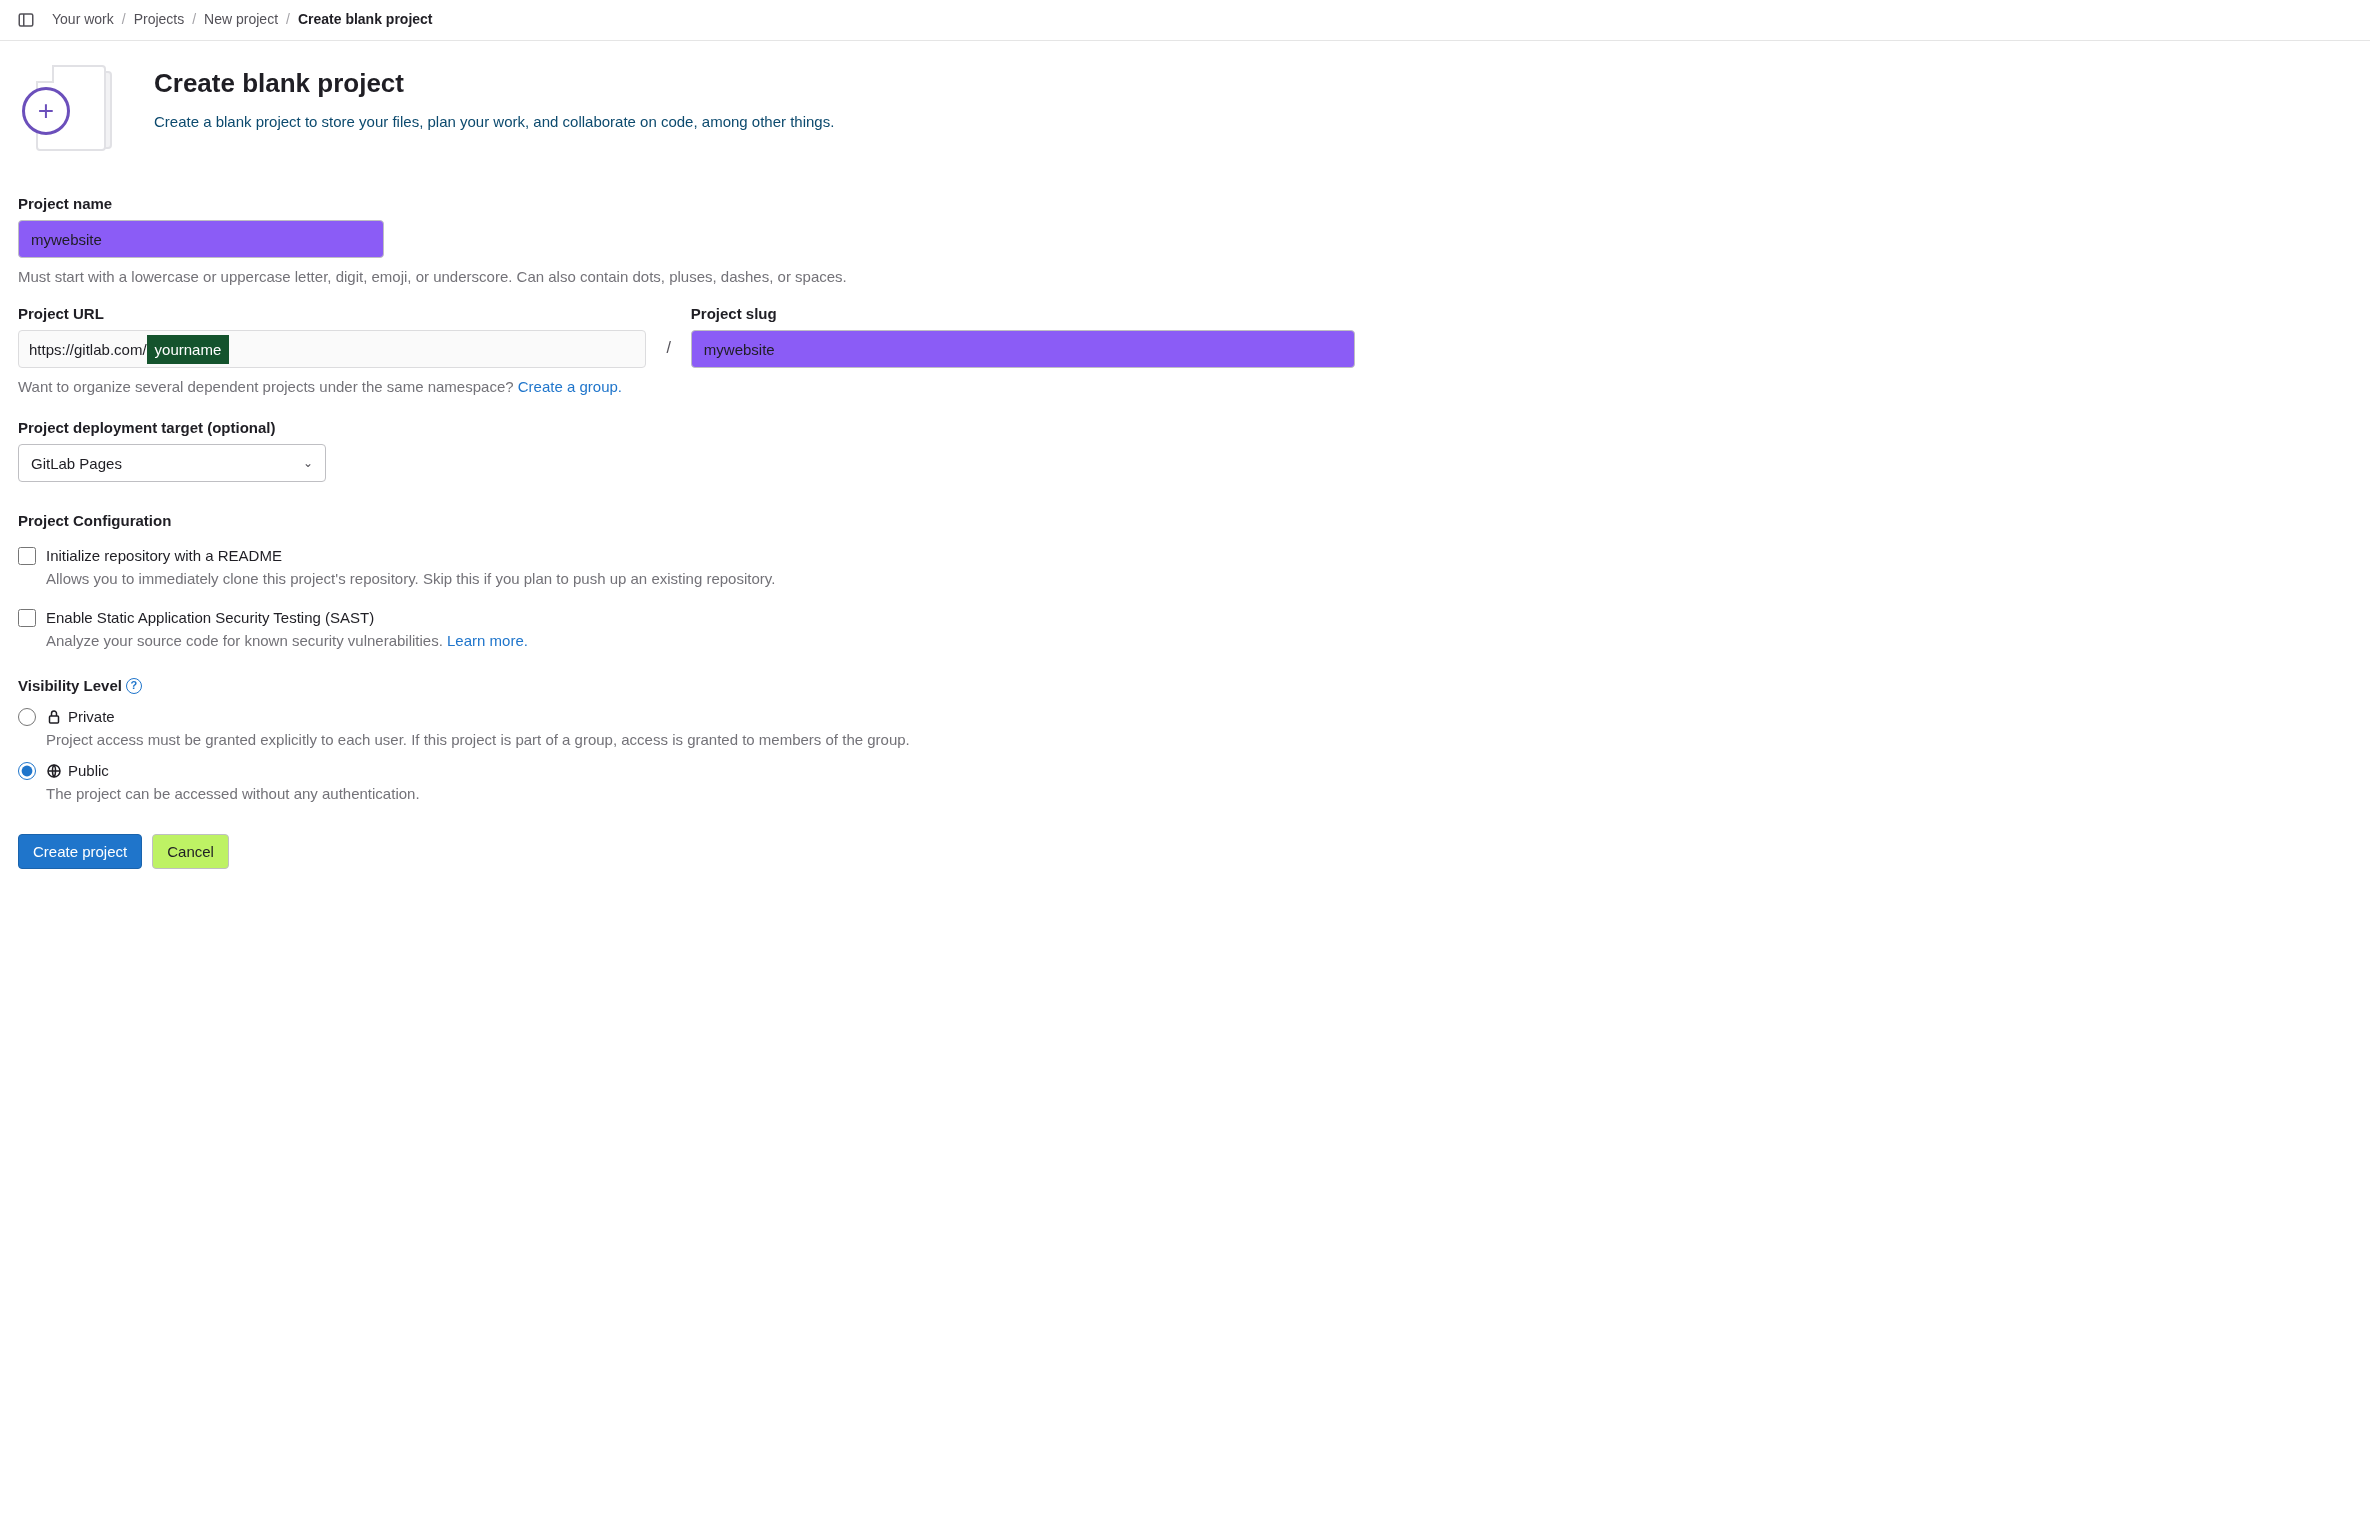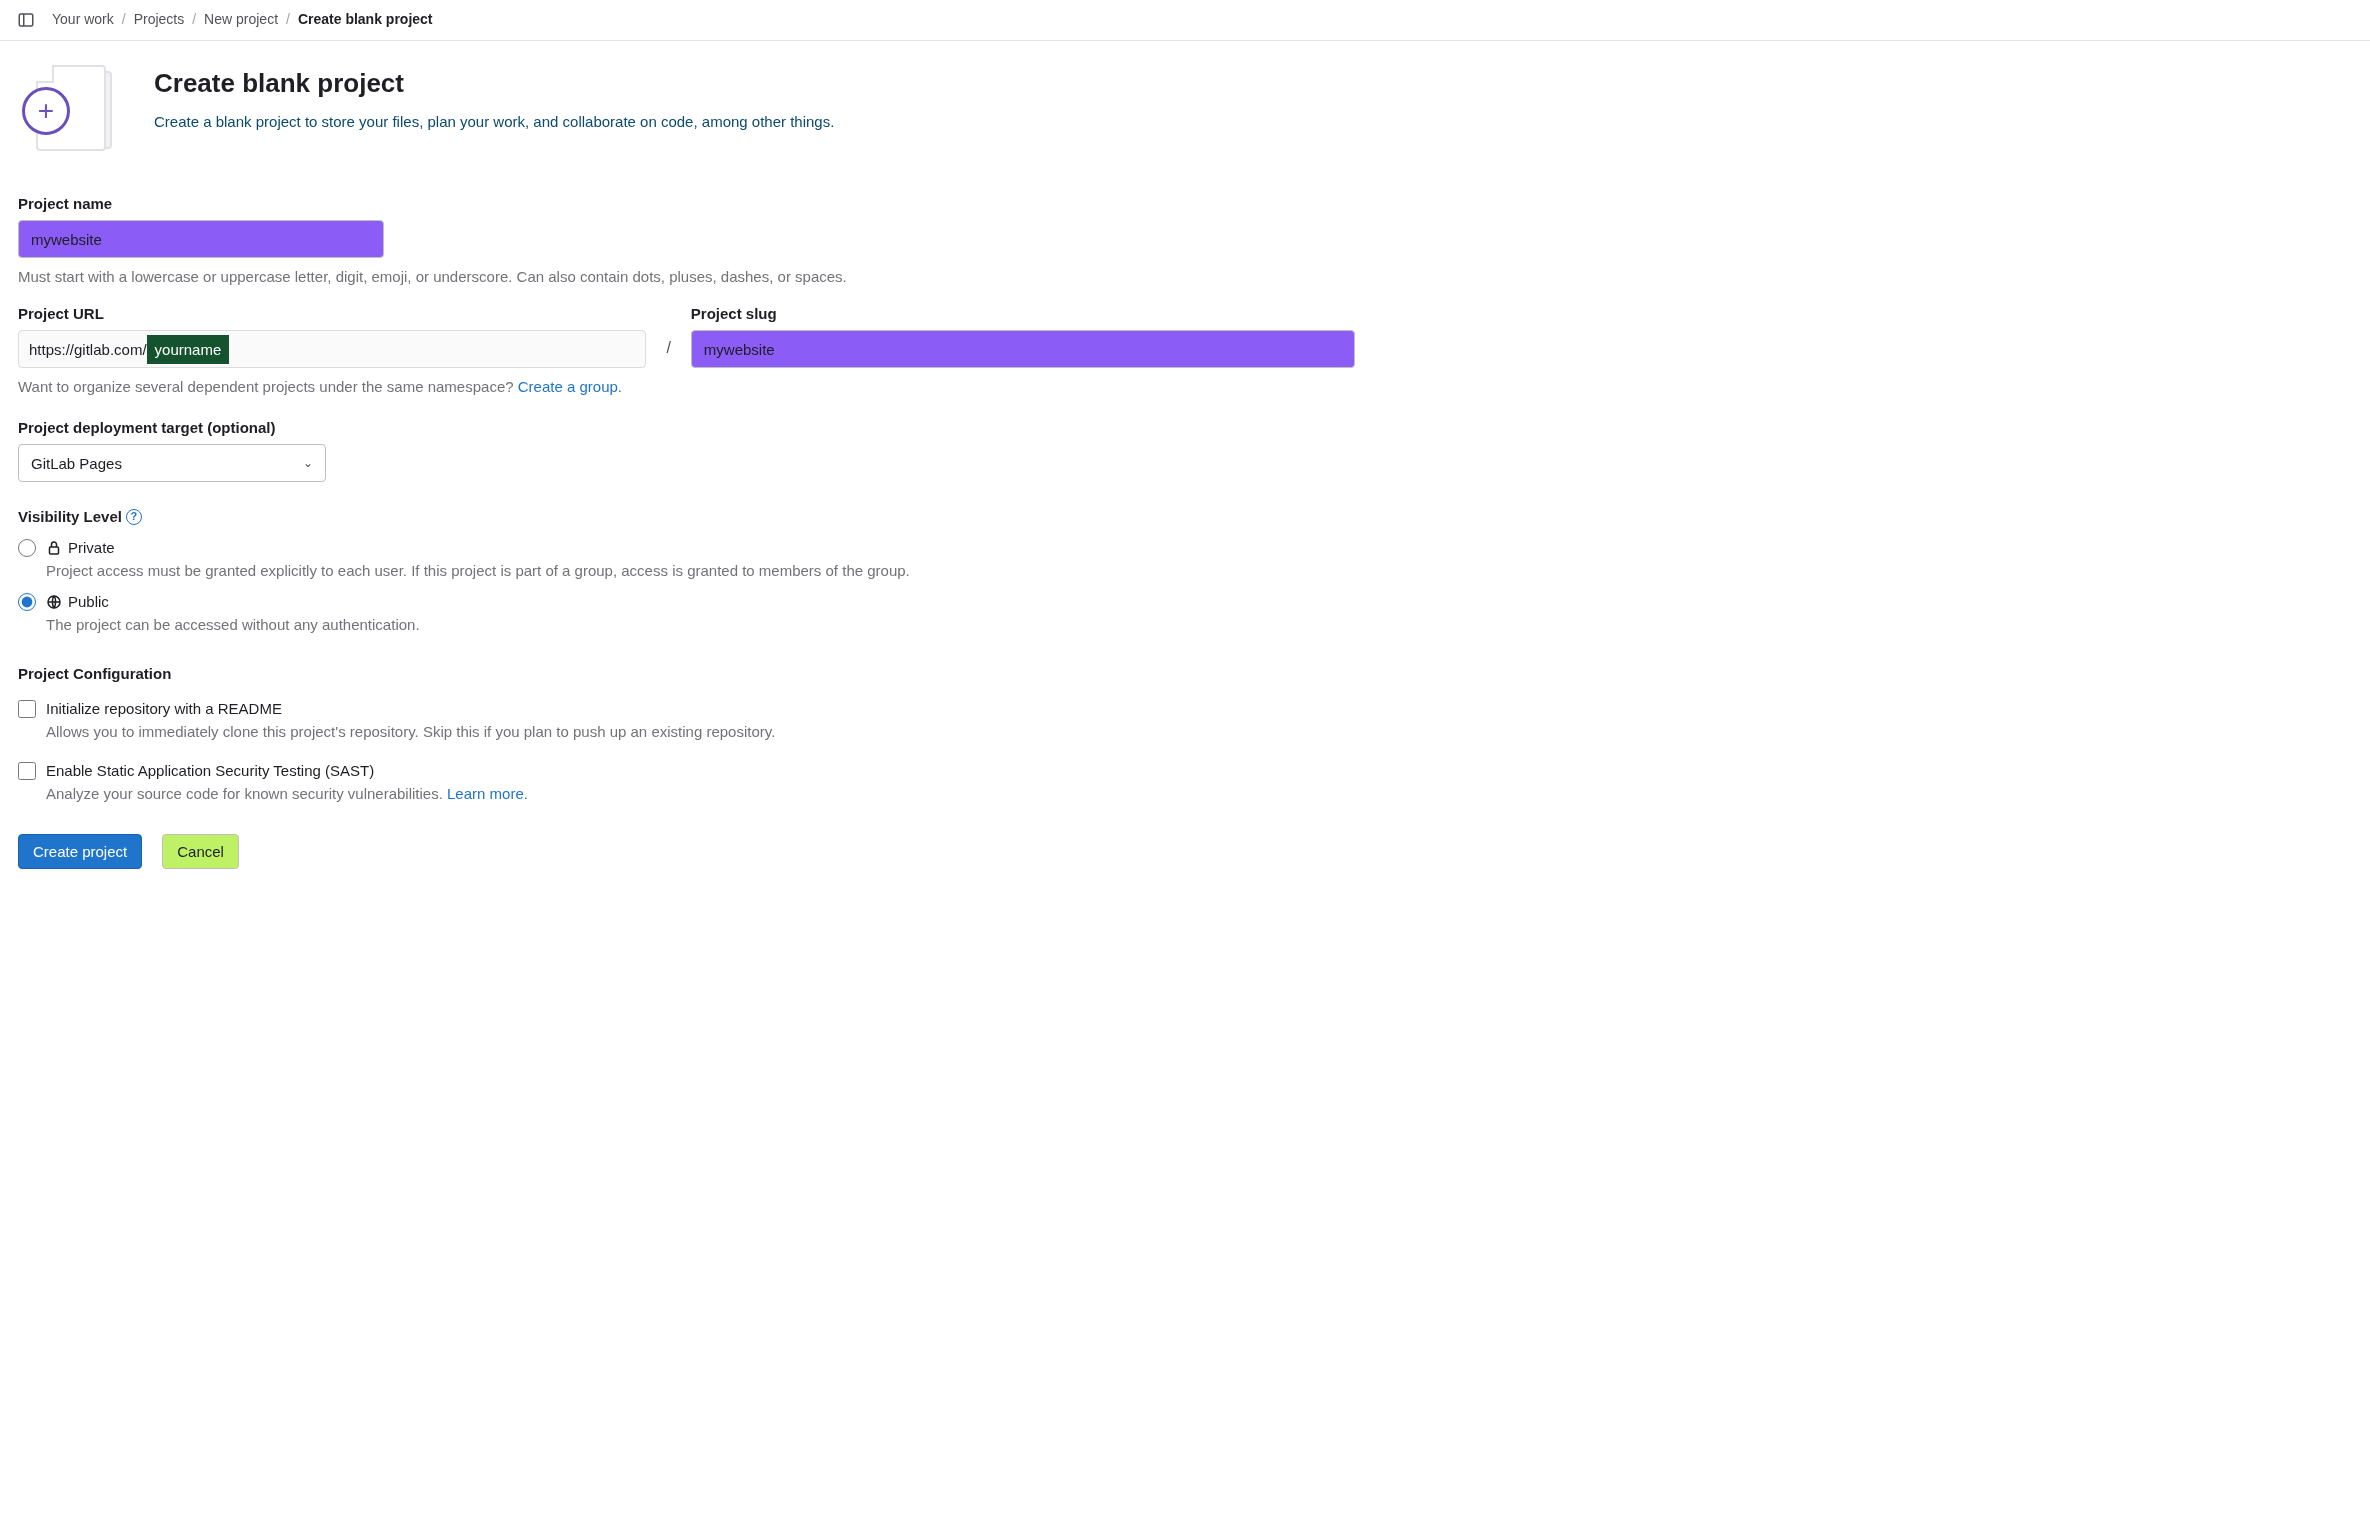--- a/index.html
+++ b/index.html
@@ -205,21 +205,21 @@
       font-size: 15px;
       color: #737278;
       margin-top: 2px;
     }
 
     .config-section { margin-top: 28px; }
     .config-section .section-label { margin-bottom: 14px; }
 
     .actions {
       display: flex;
-      gap: 20px;
+      gap: 10px;
       margin-top: 30px;
     }
     .btn {
       padding: 8px 14px;
       font-size: 15px;
       border-radius: 4px;
       cursor: pointer;
       font-family: inherit;
     }
     .btn-primary {
@@ -293,20 +293,46 @@
   <p class="help-text" style="margin-top:-8px; margin-bottom:20px;">
     <span>Want to organize several dependent projects under the same namespace? </span><a href="#" class="link">Create a group.</a>
   </p>
 
   <div class="form-group">
     <label class="field-label">Project deployment target (optional)</label>
     <div class="deploy-select">
       <div class="select-inner">
         <span>GitLab Pages</span>
         <span class="chevron">⌄</span>
+      </div>
+    </div>
+  </div>
+
+  <div class="form-group config-section">
+    <div class="section-label">Project Configuration</div>
+
+    <div class="checkbox-option">
+      <input type="checkbox" style="">
+      <div class="option-body">
+        <div class="option-title">
+          <span>Initialize repository with a README</span>
+        </div>
+        <div class="option-desc">Allows you to immediately clone this project's repository. Skip this if you plan to push up an existing repository.</div>
+      </div>
+    </div>
+
+    <div class="checkbox-option" style="margin-top:18px;">
+      <input type="checkbox" style="">
+      <div class="option-body">
+        <div class="option-title">
+          <span>Enable Static Application Security Testing (SAST)</span>
+        </div>
+        <div class="option-desc">
+          <span>Analyze your source code for known security vulnerabilities. </span><a href="#" class="link">Learn more.</a>
+        </div>
       </div>
     </div>
   </div>
 
   <div class="form-group" style="margin-top:24px;">
     <div class="section-label">
       <span>Visibility Level</span>
       <span class="help-icon">?</span>
     </div>
 
@@ -336,45 +362,19 @@
               <path d="M2 8h12M8 2c2 2 2 10 0 12M8 2c-2 2-2 10 0 12"></path>
             </svg>
           </span>
           <span>Public</span>
         </div>
         <div class="option-desc">The project can be accessed without any authentication.</div>
       </div>
     </div>
   </div>
 
-  <div class="form-group config-section">
-    <div class="section-label">Project Configuration</div>
-
-    <div class="checkbox-option">
-      <input type="checkbox" style="">
-      <div class="option-body">
-        <div class="option-title">
-          <span>Initialize repository with a README</span>
-        </div>
-        <div class="option-desc">Allows you to immediately clone this project's repository. Skip this if you plan to push up an existing repository.</div>
-      </div>
-    </div>
-
-    <div class="checkbox-option" style="margin-top:18px;">
-      <input type="checkbox" style="">
-      <div class="option-body">
-        <div class="option-title">
-          <span>Enable Static Application Security Testing (SAST)</span>
-        </div>
-        <div class="option-desc">
-          <span>Analyze your source code for known security vulnerabilities. </span><a href="#" class="link">Learn more.</a>
-        </div>
-      </div>
-    </div>
-  </div>
-
   <div class="actions">
     <button class="btn btn-primary">Create project</button>
     <button class="btn btn-secondary">Cancel</button>
   </div>
 
 </div>
 
 
 </body></html>

